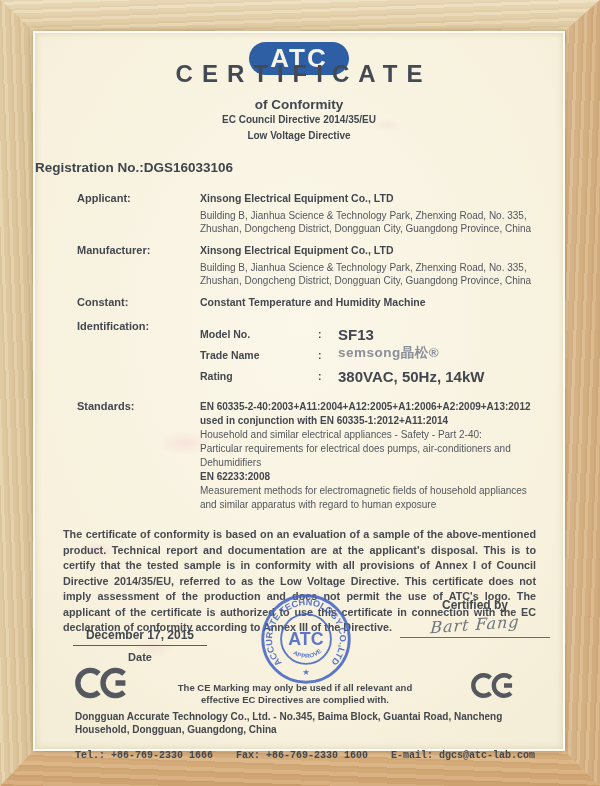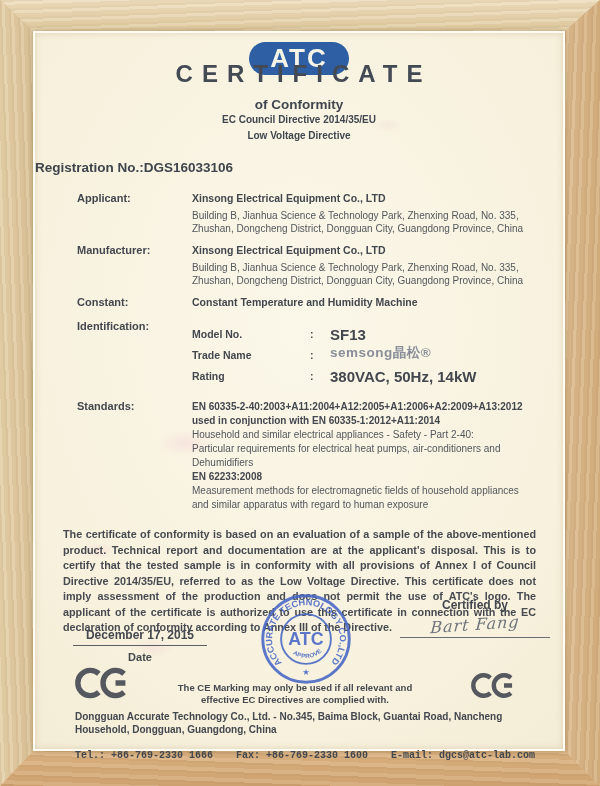--- a/index.html
+++ b/index.html
@@ -52,21 +52,21 @@
     font-weight:bold;font-size:26px;letter-spacing:2px;}
   .title{margin:-15px 0 0;text-align:center;font-size:24px;font-weight:bold;
     letter-spacing:9px;color:#434a54;position:relative;z-index:2;padding-left:9px;}
   .subtitle{margin-top:9px;text-align:center;font-size:13.5px;font-weight:bold;color:#41474f;}
   .directive{text-align:center;font-size:10px;font-weight:bold;color:#41474f;line-height:16px;}
   .directive:first-of-type{margin-top:3px;}
   .registration{margin-top:16px;text-align:left;font-size:13.5px;font-weight:bold;color:#3f454d;}
 
   
   .rows{margin:17px 26px 0 42px;}
-  .row{display:flex;margin-bottom:9px;}
+  .row{display:flex;margin-bottom:9px;gap:8px;}
   .label{width:115px;flex:none;font-weight:bold;font-size:11px;color:#43474e;}
   .value{flex:1;font-size:10px;line-height:13px;}
   .company{font-weight:bold;font-size:10.5px;margin-bottom:4px;color:#43474e;}
   .addr{color:#53575d;}
   .product-name{font-weight:bold;font-size:10.5px;color:#43474e;}
   .id-row{display:flex;margin-bottom:8px;margin-top:8px;}
   .id-key{width:118px;flex:none;font-weight:bold;font-size:10.5px;color:#43474e;}
   .id-sep{width:20px;flex:none;font-weight:bold;font-size:10.5px;}
   .id-val{font-weight:bold;font-size:15px;color:#43474e;}
   .brand{font-size:13.5px;color:#8a8f99;letter-spacing:0.5px;margin-top:-3px;}
@@ -157,21 +157,21 @@
               <span class="id-sep">:</span>
               <span class="id-val">380VAC, 50Hz, 14kW</span>
             </div>
           </div>
         </div>
         <div class="row" style="margin-top:3px;">
           <div class="label">Standards:</div>
           <div class="value">
             <div class="std b">EN 60335-2-40:2003+A11:2004+A12:2005+A1:2006+A2:2009+A13:2012 used in conjunction with EN 60335-1:2012+A11:2014</div>
             <div class="std">Household and similar electrical appliances - Safety - Part 2-40:</div>
-            <div class="std">Particular requirements for electrical heat pumps, air-conditioners and Dehumidifiers</div>
+            <div class="std">Particular requirements for electrical does pumps, air-conditioners and Dehumidifiers</div>
             <div class="std b">EN 62233:2008</div>
             <div class="std">Measurement methods for electromagnetic fields of household appliances and similar apparatus with regard to human exposure</div>
           </div>
         </div>
       </div>
 
       <p class="statement">The certificate of conformity is based on an evaluation of a sample of the above-mentioned product. Technical report and documentation are at the applicant's disposal. This is to certify that the tested sample is in conformity with all provisions of Annex I of Council Directive 2014/35/EU, referred to as the Low Voltage Directive. This certificate does not imply assessment of the production and does not permit the use of ATC's logo. The applicant of the certificate is authorized to use this certificate in connection with the EC declaration of conformity according to Annex III of the Directive.</p>
 
       <div class="date-block">
         <div class="date-val">December 17, 2015</div>

